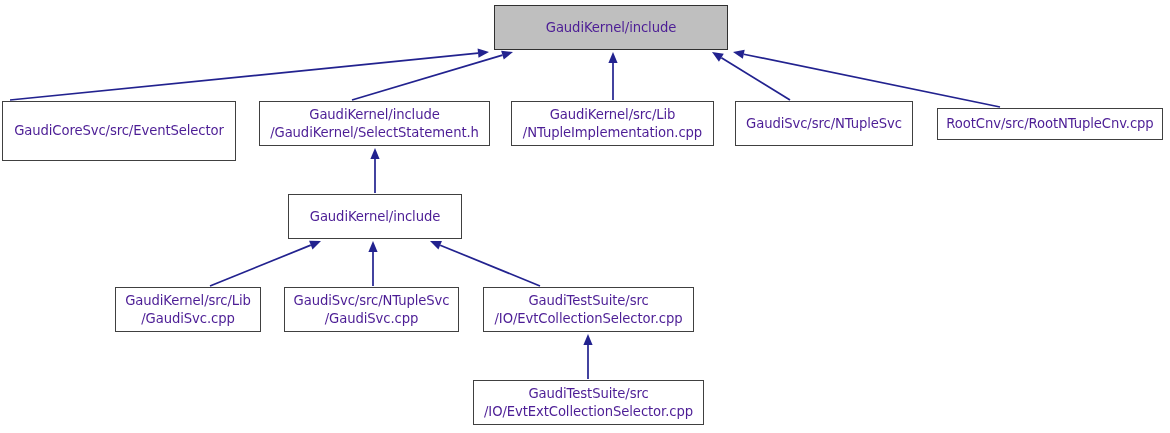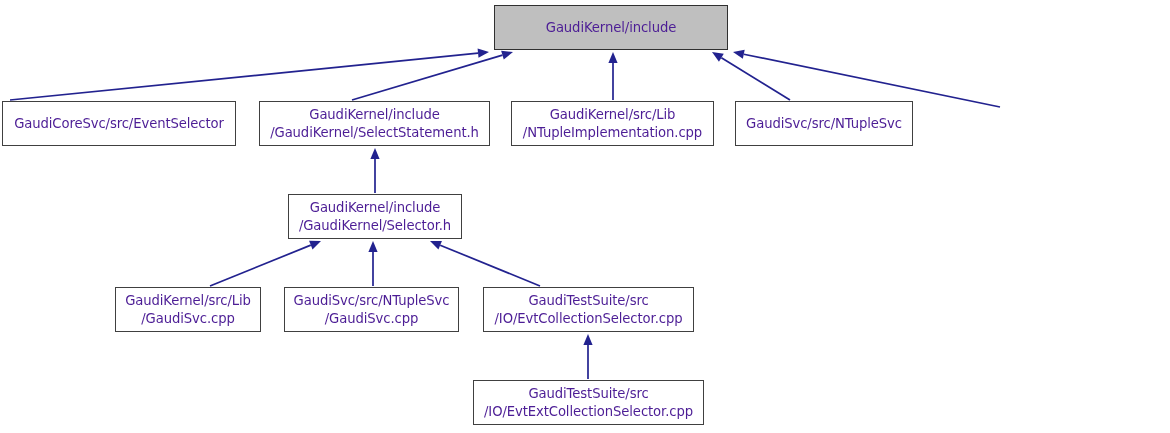--- a/index.html
+++ b/index.html
@@ -73,42 +73,44 @@
       <line x1="540" y1="286" x2="440.1810165182624" y2="245.16496130292555" stroke="#22228f" stroke-width="1.7"></line>
       <polygon points="430,241 441.92272760857674,240.90744530437942 438.4393054279481,249.42247730147167" fill="#22228f"></polygon>
       <line x1="588" y1="379" x2="588" y2="345" stroke="#22228f" stroke-width="1.7"></line>
       <polygon points="588,334 592.6,345 583.4,345" fill="#22228f"></polygon>
     </svg>
 
   <div class="node root" style="left:494px; top:5px; width:234px; height:45px;">
     <span class="ln">GaudiKernel/include</span>
   </div>
 
-  <div class="node" style="left:2px; top:101px; width:234px; height:45px;">
+  <div class="node" style="left:2px; top:101px; width:234px; height:60px;">
     <span class="ln">GaudiCoreSvc/src/EventSelector</span>
   </div>
 
   <div class="node" style="left:259px; top:101px; width:231px; height:45px;">
     <span class="ln">GaudiKernel/include</span>
     <span class="ln">/GaudiKernel/SelectStatement.h</span>
   </div>
 
   <div class="node" style="left:511px; top:101px; width:203px; height:45px;">
     <span class="ln">GaudiKernel/src/Lib</span>
     <span class="ln">/NTupleImplementation.cpp</span>
   </div>
 
   <div class="node" style="left:735px; top:101px; width:178px; height:45px;">
     <span class="ln">GaudiSvc/src/NTupleSvc</span>
   </div>
 
+  <div class="node" style="left:937px; top:108px; width:226px; height:32px;">
+    <span class="ln">RootCnv/src/RootNTupleCnv.cpp</span>
+  </div>
 
   <div class="node" style="left:288px; top:194px; width:174px; height:45px;">
     <span class="ln">GaudiKernel/include</span>
-    <span class="ln">/GaudiKernel/Selector.h</span>
   </div>
 
   <div class="node" style="left:115px; top:287px; width:146px; height:45px;">
     <span class="ln">GaudiKernel/src/Lib</span>
     <span class="ln">/GaudiSvc.cpp</span>
   </div>
 
   <div class="node" style="left:284px; top:287px; width:175px; height:45px;">
     <span class="ln">GaudiSvc/src/NTupleSvc</span>
     <span class="ln">/GaudiSvc.cpp</span>

